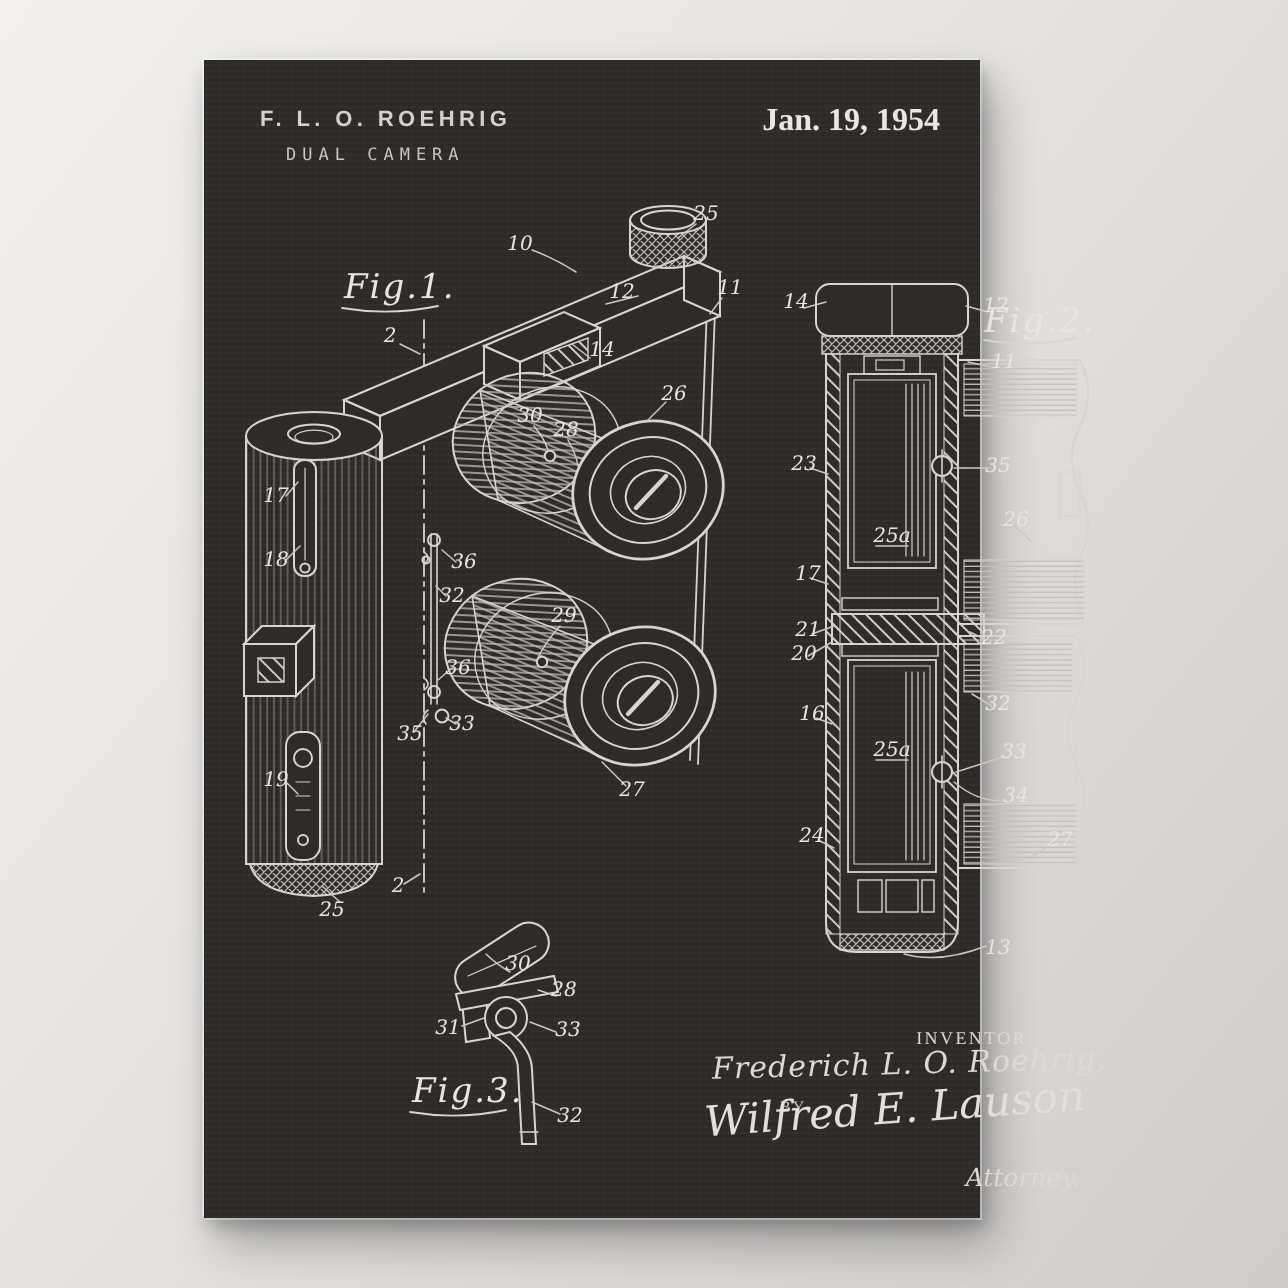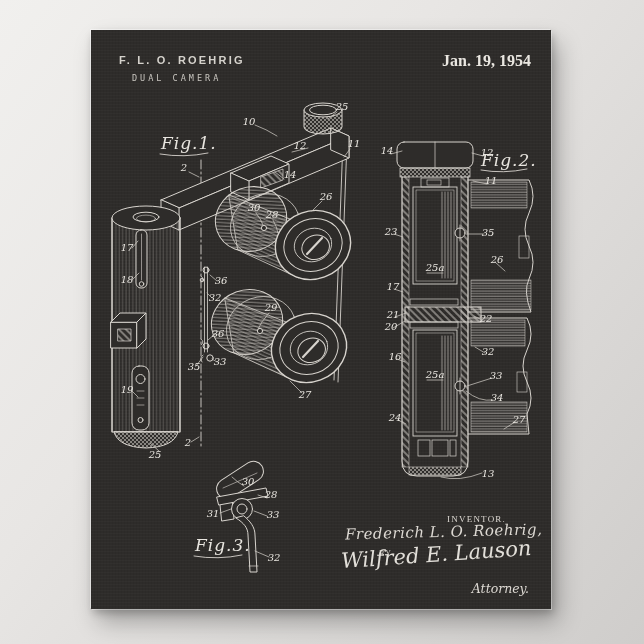--- a/index.html
+++ b/index.html
@@ -2,21 +2,21 @@
 <html><head>
 <meta charset="utf-8">
 <style>
   html,body{margin:0;padding:0;}
   body{
     width:644px;height:644px;overflow:hidden;position:relative;
     background:linear-gradient(128deg,#f1f0ee 0%,#e8e6e4 38%,#d9d7d5 75%,#cfcdcb 100%);
     font-family:"Liberation Sans",sans-serif;
   }
   .poster{
-    position:absolute;left:91px;top:30px;width:460px;height:579px;
+    position:absolute;left:102px;top:30px;width:388px;height:579px;
     background-color:#2e2c2a;
     background-image:
       repeating-linear-gradient(0deg,rgba(255,255,255,.02) 0 1px,transparent 1px 3px),
       repeating-linear-gradient(90deg,rgba(0,0,0,.05) 0 1px,transparent 1px 3px);
     box-shadow:-1px -1px 0 rgba(255,255,255,.45),1px 1px 0 rgba(255,255,255,.35),
                7px 13px 22px rgba(0,0,0,.28),2px 4px 8px rgba(0,0,0,.22);
   }
   .inv-header{
     position:absolute;left:28px;top:24px;
     font:600 11px "Liberation Sans",sans-serif;letter-spacing:2.2px;color:#d5d2cc;

